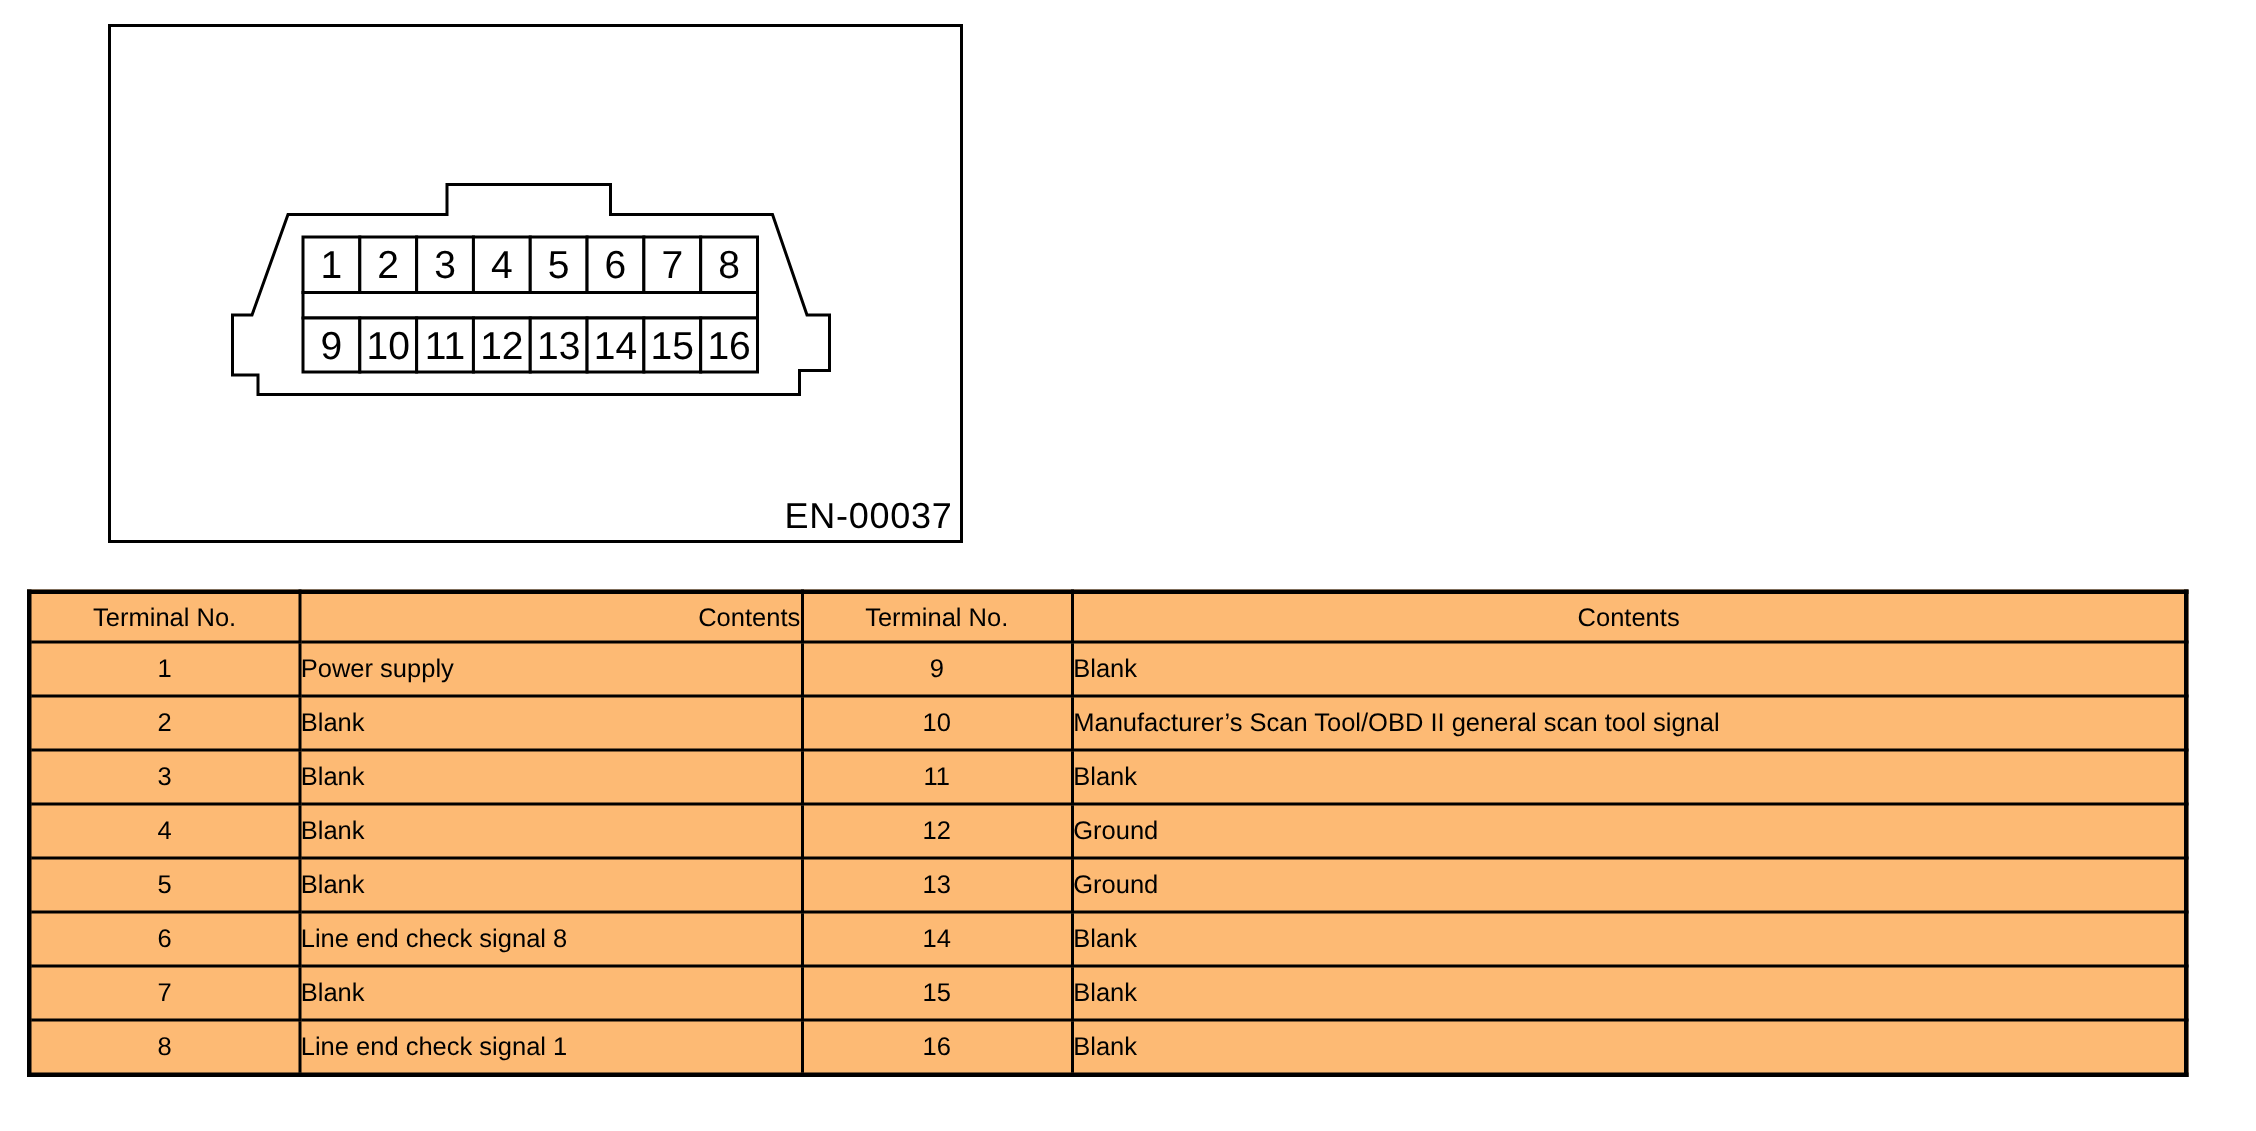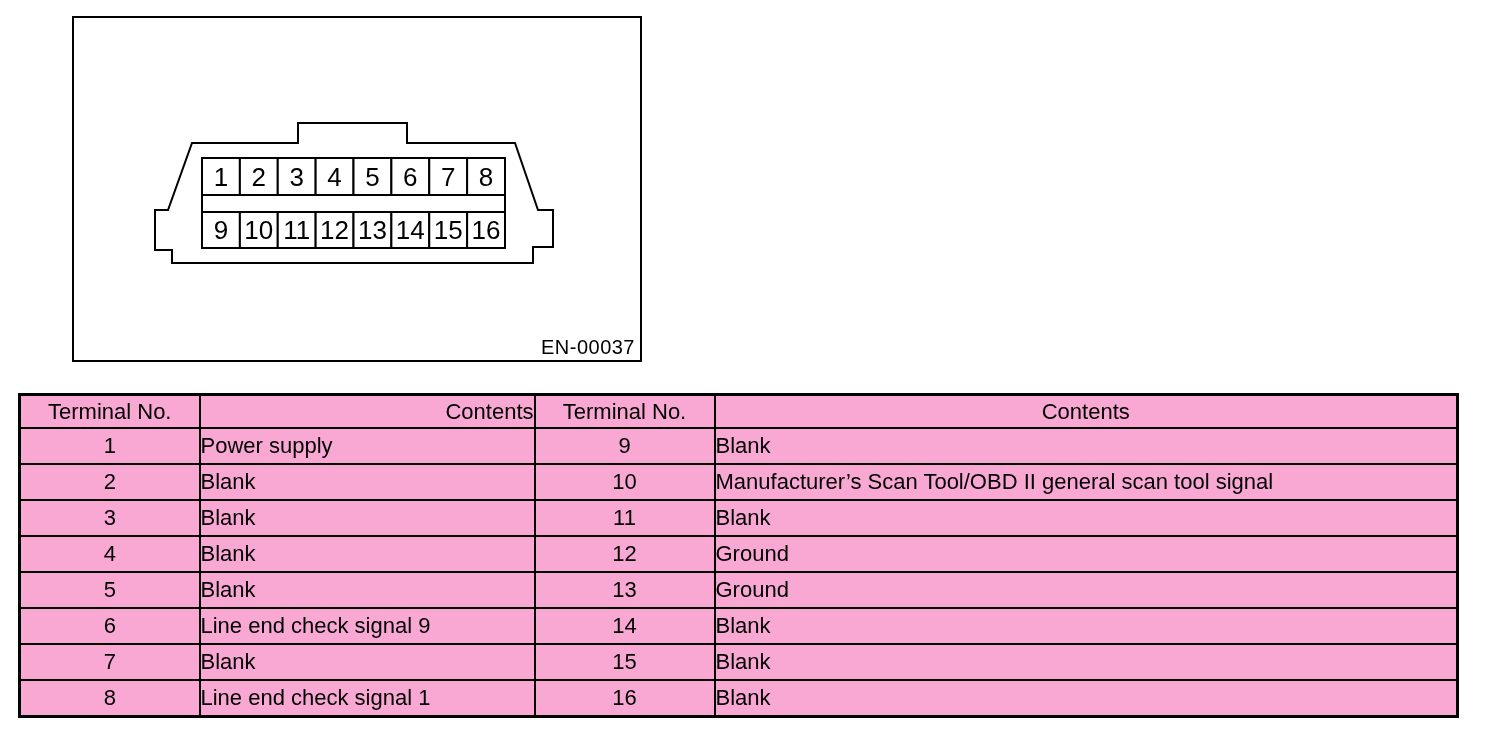--- a/index.html
+++ b/index.html
@@ -27,34 +27,34 @@
     box-sizing: border-box;
     background: #fff;
   }
   .figure-box svg {
     display: block;
   }
   .figure-code {
     position: absolute;
     right: 5px;
     bottom: 3px;
-    font-size: 20px;
+    font-size: 24px;
     line-height: 1;
     letter-spacing: 0.5px;
   }
   
   table.pinout {
     position: absolute;
     left: 18px;
     top: 393px;
     width: 1438px;
     border-collapse: collapse;
     table-layout: fixed;
-    font-size: 22px;
-    background: #f9a8d4;
+    font-size: 17px;
+    background: #fdba74;
   }
   table.pinout, table.pinout th, table.pinout td {
     border: 2px solid #000;
   }
   table.pinout {
     border-width: 3px;
   }
   table.pinout th {
     font-weight: normal;
     height: 31px;
@@ -173,21 +173,21 @@
 
     <tr>
       <td class="num-cell">5</td>
       <td class="text-cell">Blank</td>
       <td class="num-cell">13</td>
       <td class="text-cell">Ground</td>
     </tr>
 
     <tr>
       <td class="num-cell">6</td>
-      <td class="text-cell">Line end check signal 9</td>
+      <td class="text-cell">Line end check signal 8</td>
       <td class="num-cell">14</td>
       <td class="text-cell">Blank</td>
     </tr>
 
     <tr>
       <td class="num-cell">7</td>
       <td class="text-cell">Blank</td>
       <td class="num-cell">15</td>
       <td class="text-cell">Blank</td>
     </tr>

